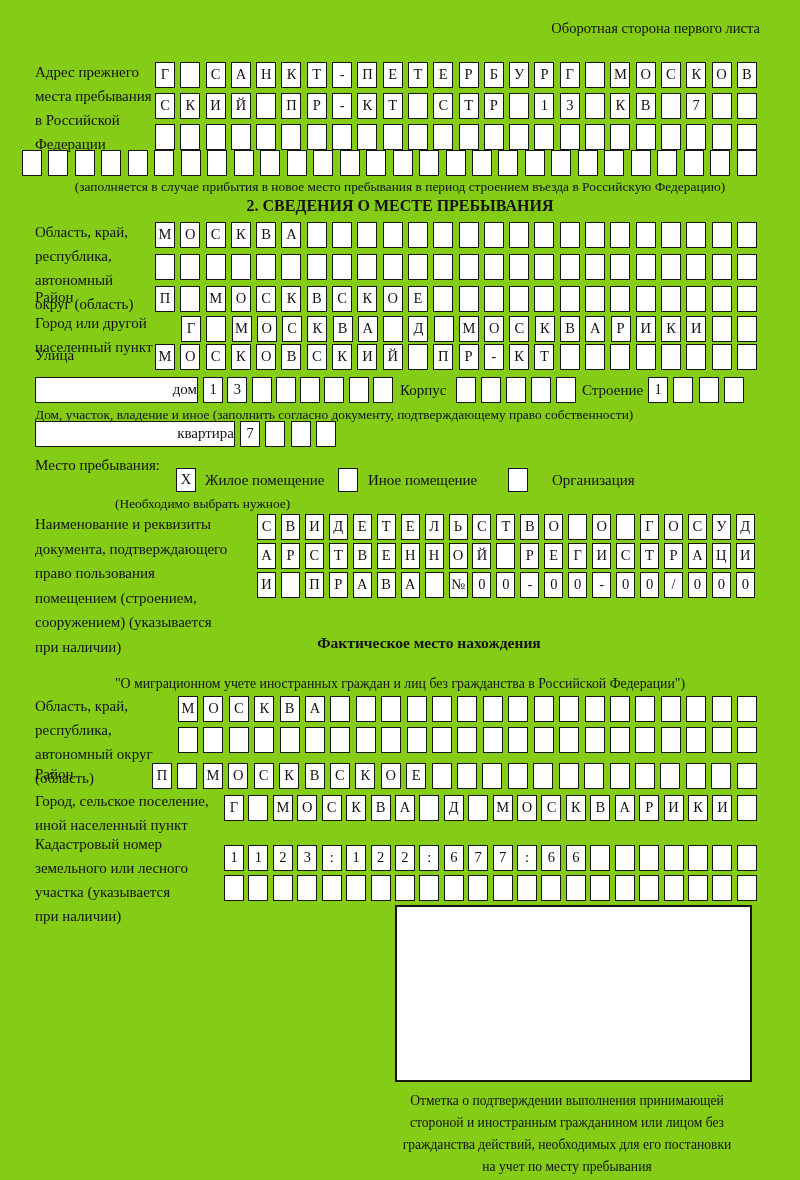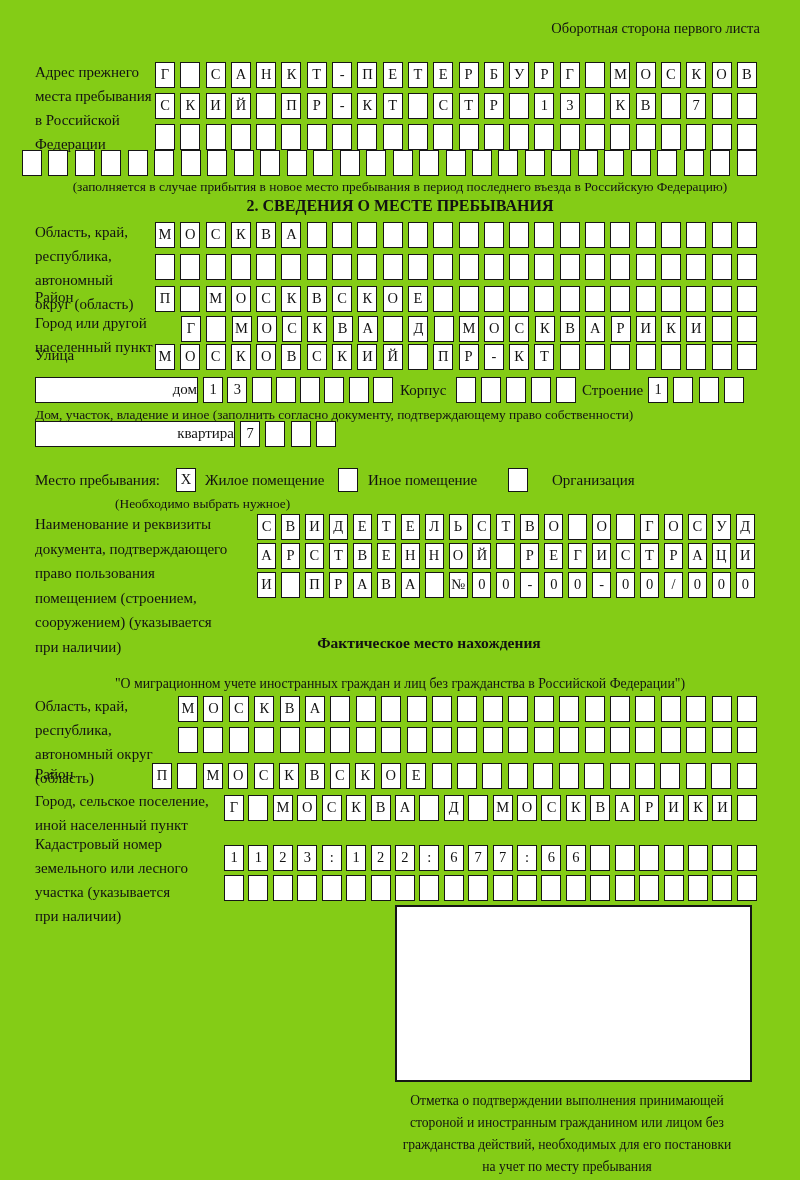--- a/index.html
+++ b/index.html
@@ -142,21 +142,21 @@
       <span class="cell"></span>
       <span class="cell"></span>
       <span class="cell"></span>
       <span class="cell"></span>
       <span class="cell"></span>
       <span class="cell"></span>
       <span class="cell"></span>
       <span class="cell"></span>
       <span class="cell"></span>
     </div>
-  <div class="cap center" style="top:178px;">(заполняется в случае прибытия в новое место пребывания в период последнего въезда в Российскую Федерацию)</div>
+  <div class="cap center" style="top:178px;">(заполняется в случае прибытия в новое место пребывания в период строением въезда в Российскую Федерацию)</div>
 
   <div class="cap center bold" style="top:197px;font-size:16px;">2. СВЕДЕНИЯ О МЕСТЕ ПРЕБЫВАНИЯ</div>
 
   <div class="lbl" style="left:35px;top:220px;">Область, край,
 республика,
 автономный
 округ (область)</div>
   <div class="boxes" style="left:155px;top:222px;width:602px;">
       <span class="cell">М</span>
       <span class="cell">О</span>
@@ -323,21 +323,21 @@
   <div class="cap" style="left:35px;top:406px;">Дом, участок, владение и иное (заполнить согласно документу, подтверждающему право собственности)</div>
 
   <div class="widebox" style="left:35px;top:421px;width:200px;">квартира</div>
   <div class="boxes" style="left:240px;top:421px;width:96px;">
       <span class="cell">7</span>
       <span class="cell"></span>
       <span class="cell"></span>
       <span class="cell"></span>
     </div>
 
-  <div class="inline-lbl" style="left:35px;top:468px;font-family:Liberation Serif, serif;">Место пребывания:</div>
+  <div class="inline-lbl" style="left:35px;top:453px;font-family:Liberation Serif, serif;">Место пребывания:</div>
   <span class="cb" style="left:176px;top:468px;">X</span>
   <div class="inline-lbl" style="left:205px;top:468px;">Жилое помещение</div>
   <span class="cb" style="left:338px;top:468px;"></span>
   <div class="inline-lbl" style="left:368px;top:468px;">Иное помещение</div>
   <span class="cb" style="left:508px;top:468px;"></span>
   <div class="inline-lbl" style="left:552px;top:468px;">Организация</div>
   <div class="cap" style="left:115px;top:495px;width:440px;">(Необходимо выбрать нужное)</div>
 
   <div class="lbl" style="left:35px;top:512px;line-height:24.5px;">Наименование и реквизиты
 документа, подтверждающего

